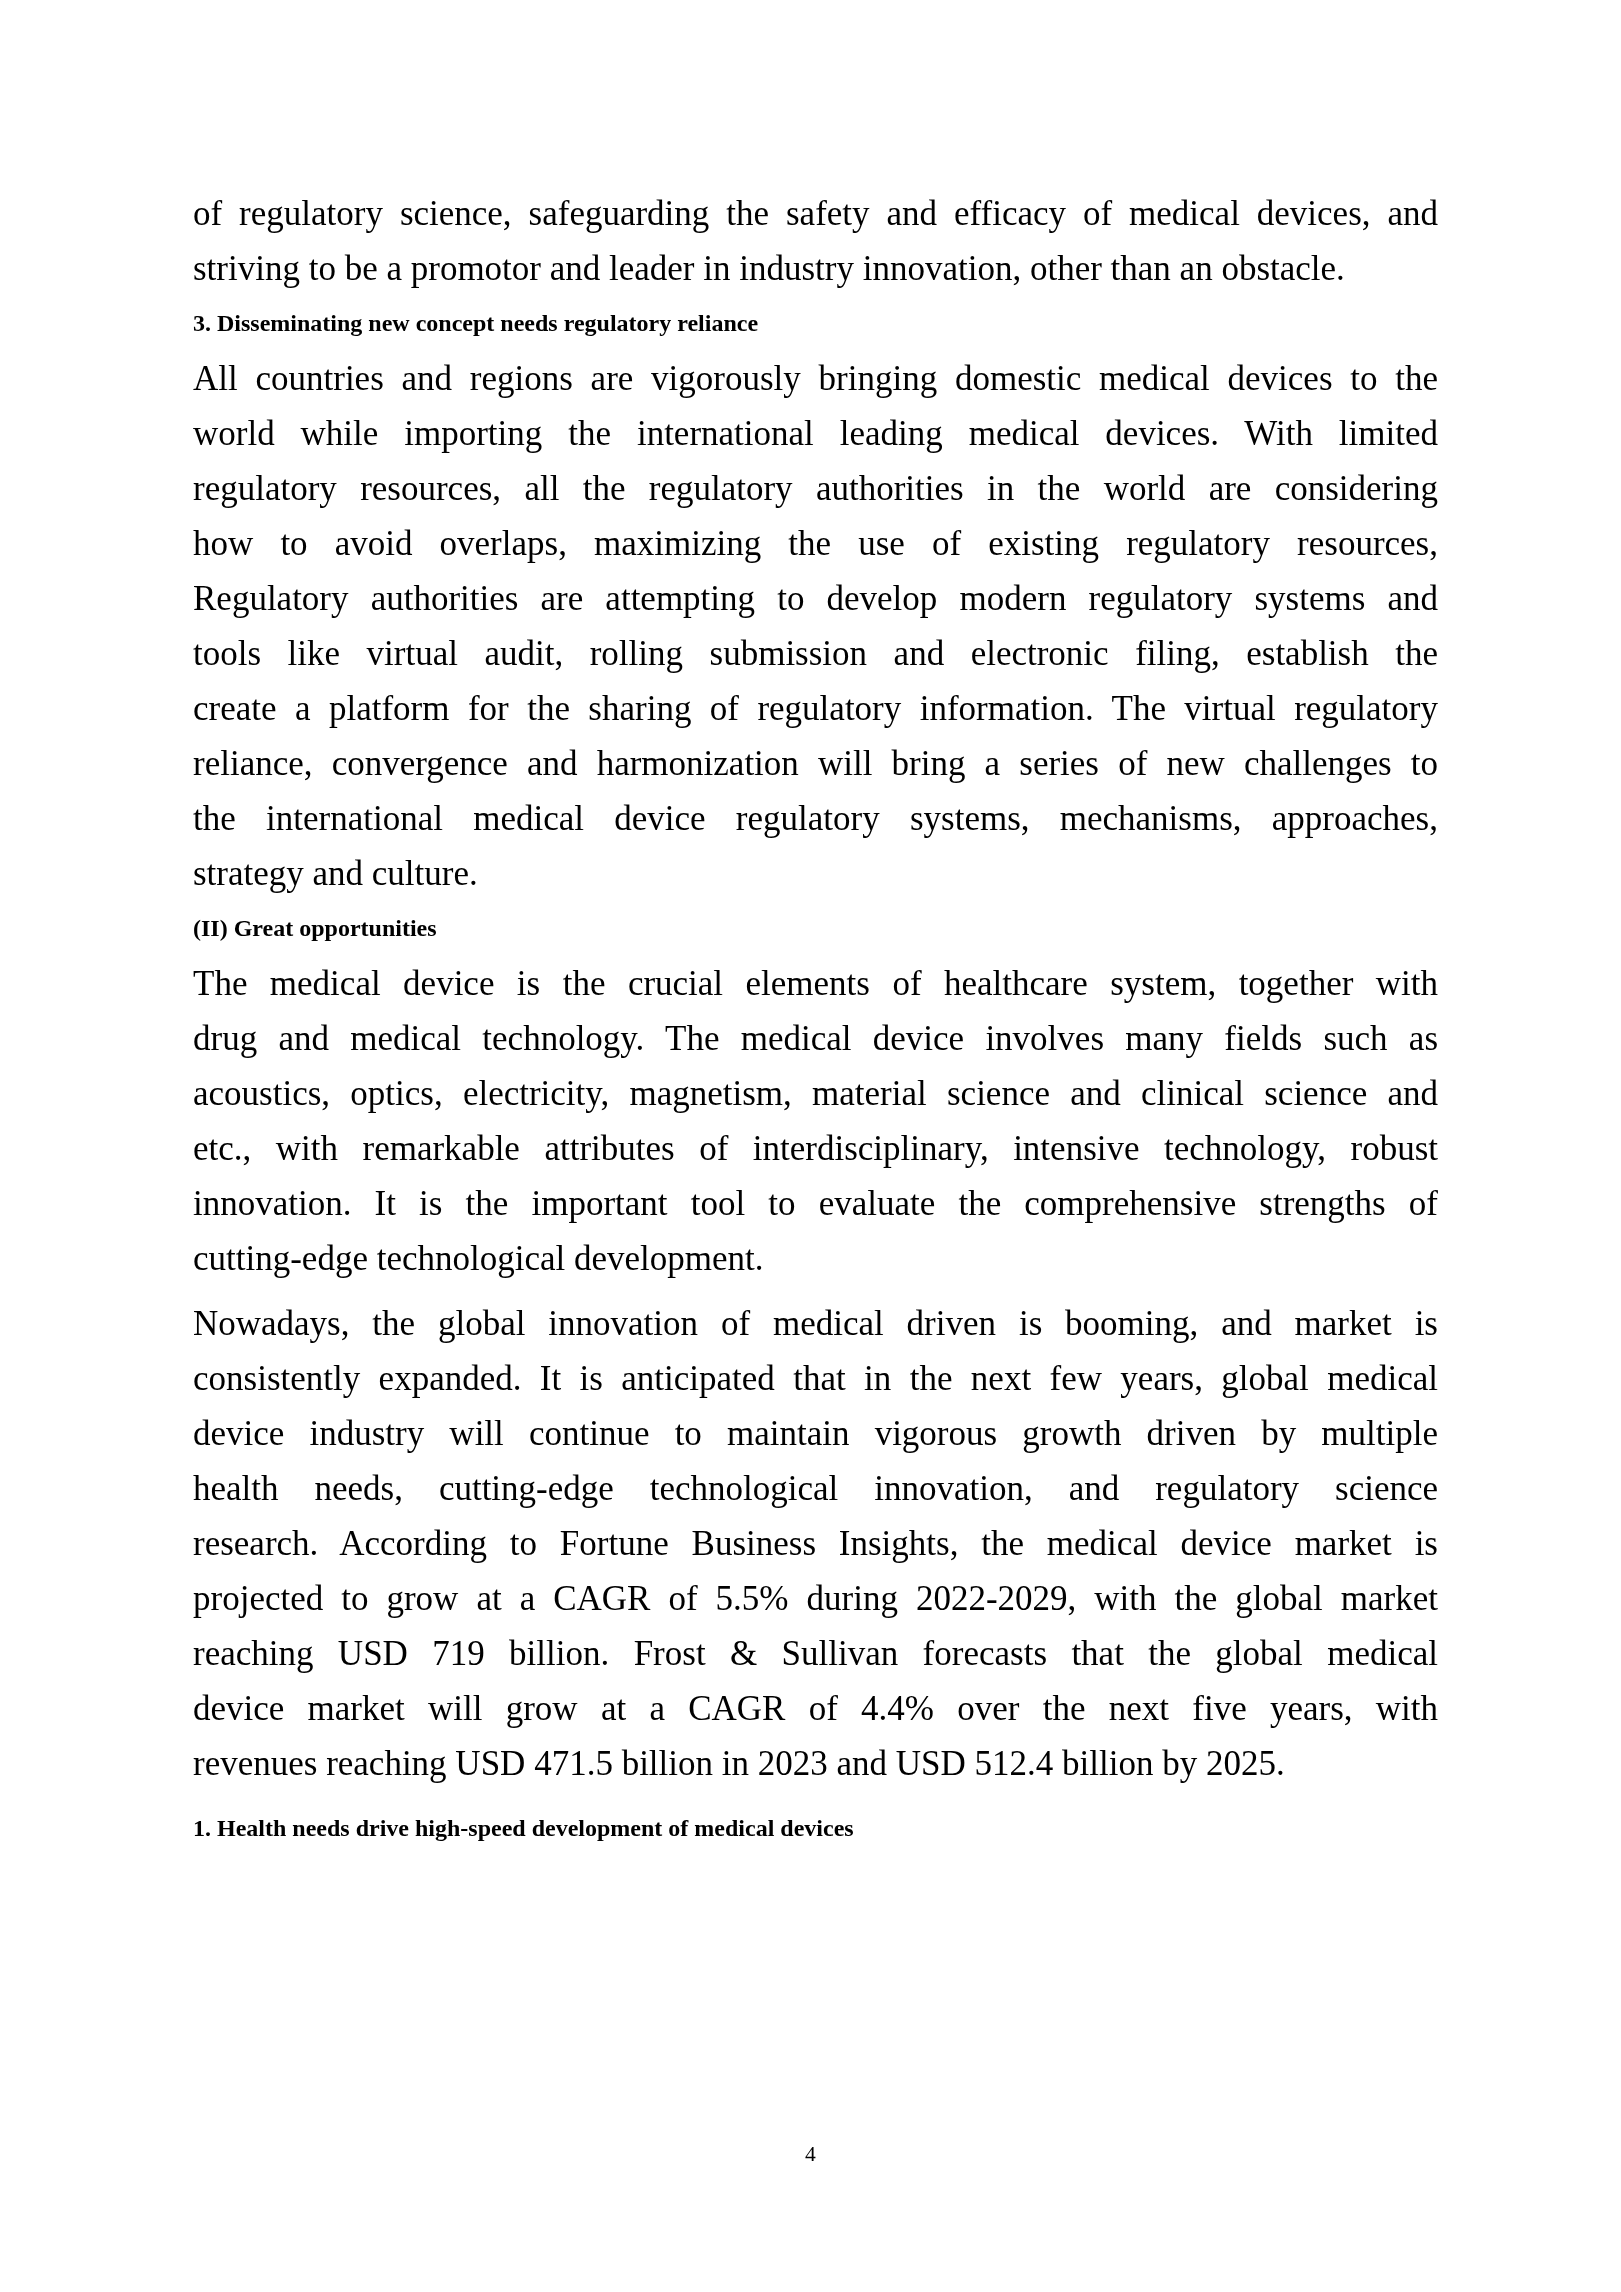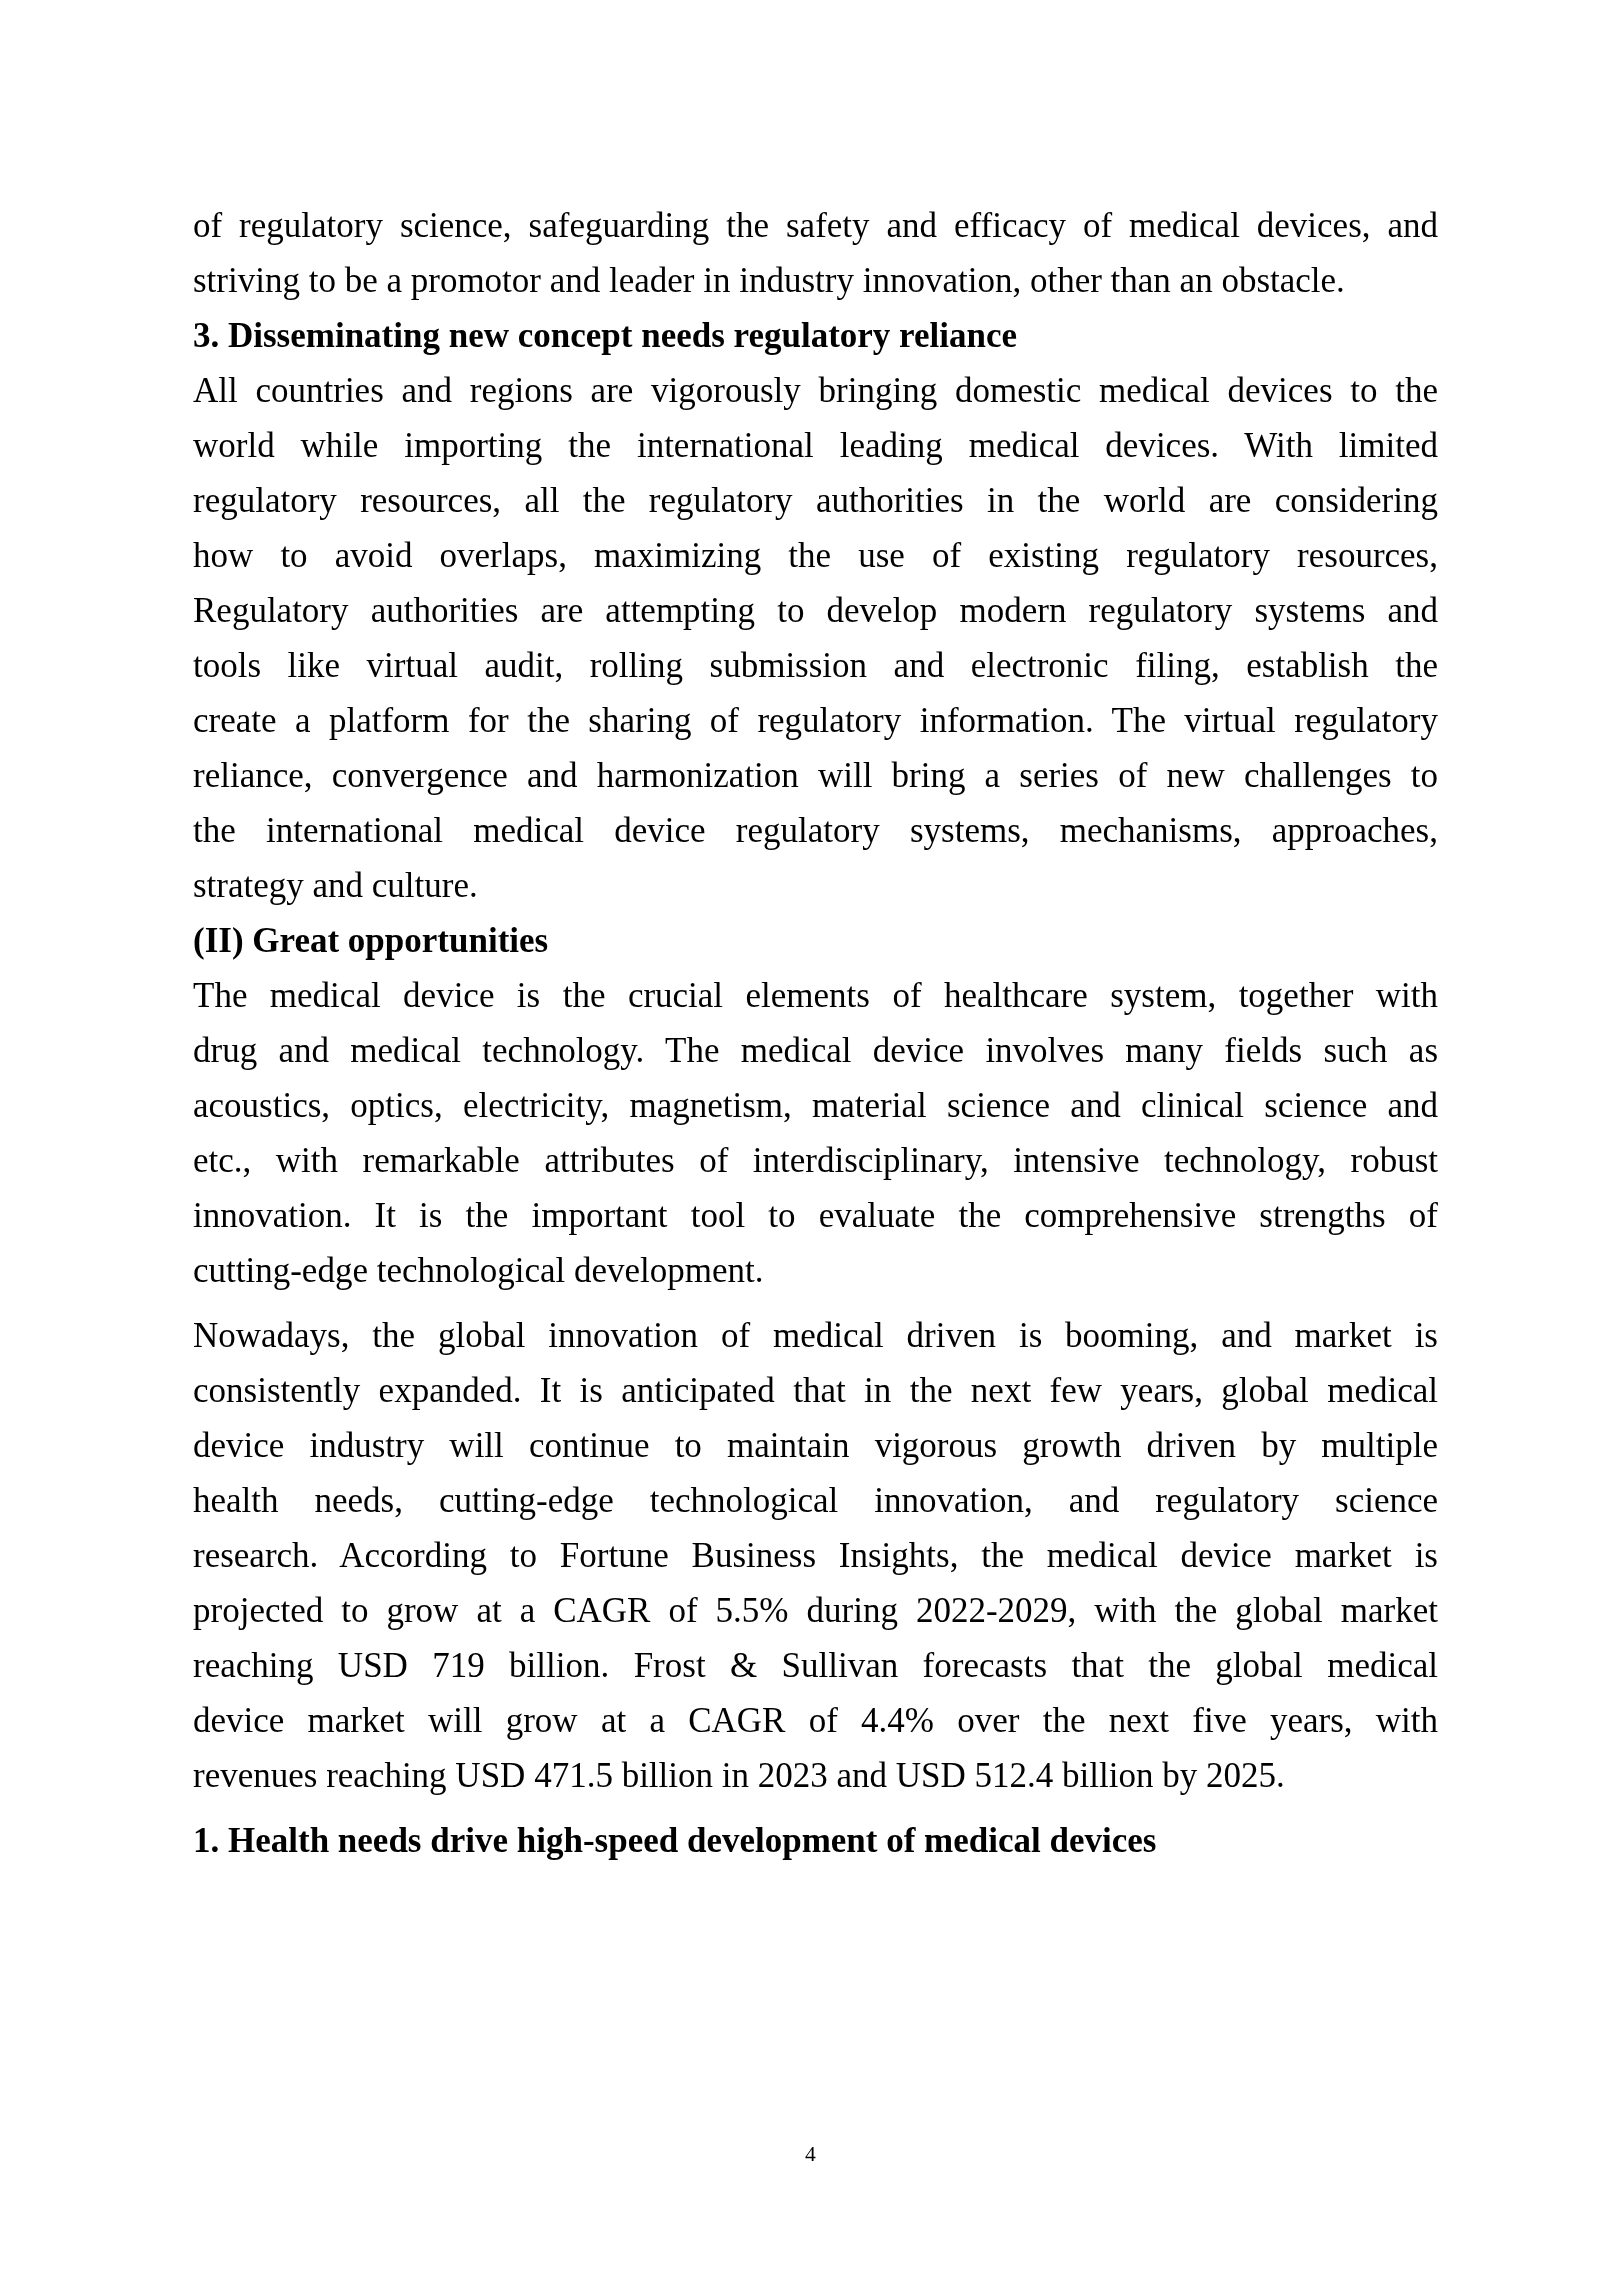--- a/index.html
+++ b/index.html
@@ -13,35 +13,34 @@
     position: relative;
     overflow: hidden;
     font-family: "Liberation Serif", "DejaVu Serif", serif;
     color: #000000;
   }
   .page {
     position: absolute;
     left: 193px;
     top: 186px;
     width: 1245px;
-    margin-top: 12px;
   }
   .line {
     font-size: 35px;
     line-height: 55px;
     height: 55px;
     white-space: nowrap;
   }
   .just {
     text-align: justify;
     text-align-last: justify;
   }
   .heading {
     font-weight: bold;
-    font-size: 35px;
+    font-size: 24px;
     line-height: 55px;
     height: 55px;
     white-space: nowrap;
   }
   .gap-med { height: 9.8px; }
   .page-number {
     position: absolute;
     top: 2142px;
     left: 0;
     width: 1621px;

